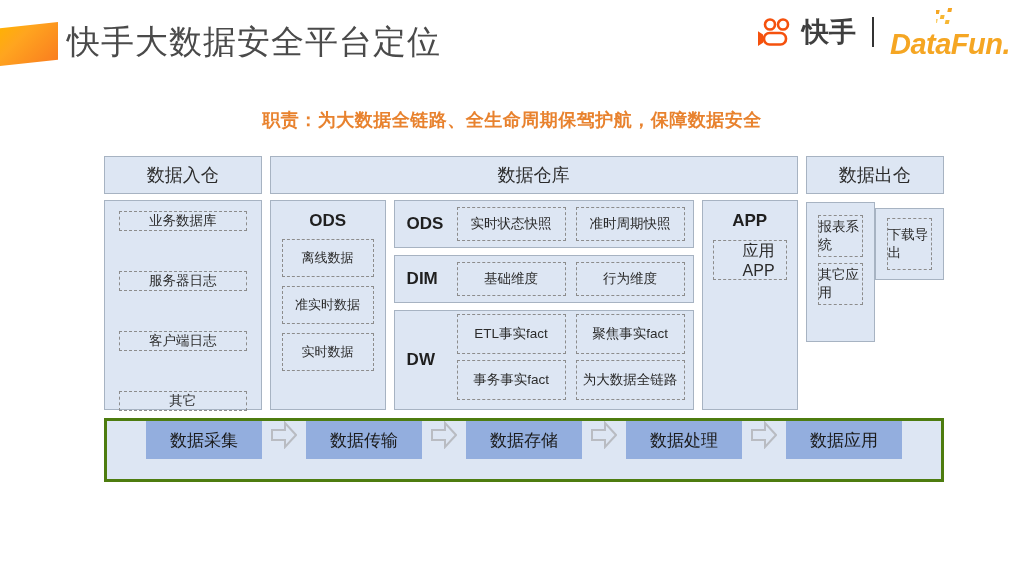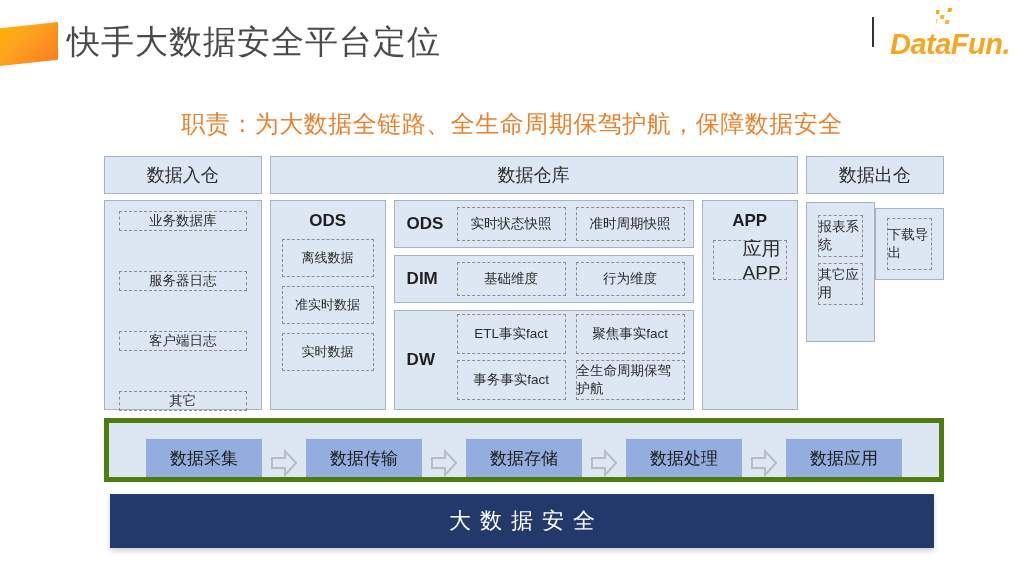--- a/index.html
+++ b/index.html
@@ -28,21 +28,21 @@
   .df-logo{display:flex;align-items:center;flex-direction:column;}
   .df-dots{width:26px;height:24px;margin-right:1px;}
   .df-text{
     font-size:29px;font-weight:bold;font-style:italic;color:#f5a623;
     letter-spacing:-0.5px;
   }
 
   
   .subtitle{
     position:absolute;left:0;top:108px;width:1024px;text-align:center;
-    font-size:24px;font-weight:normal;color:#e8822e;letter-spacing:0.5px;
+    font-size:18px;font-weight:bold;color:#e8822e;letter-spacing:0.5px;
   }
 
   
   .diagram{position:absolute;left:104px;top:156px;width:840px;}
 
   .row-top{display:flex;align-items:flex-start;}
 
   .col{display:flex;flex-direction:column;}
   .panel{
     background:#dde6f3;border:1px solid #a7b3c2;box-sizing:border-box;
@@ -79,35 +79,35 @@
   .mid-box.h2{height:48px;}
   .mid-box.h4{height:100px;}
   .mid-box.h2 .dashed{width:calc(50% - 5px);height:34px;margin-right:10px;}
   .mid-box.h2 .dashed:last-child{margin-right:0;}
   .mid-box.h4 .dashed{width:calc(50% - 5px);height:40px;margin-right:10px;margin-bottom:6px;}
   .mid-box.h4 .dashed:nth-child(2n){margin-right:0;}
 
   .app-col{width:96px;}
   .app-col .inner{height:100%;box-sizing:border-box;padding:8px 10px;}
   .app-title{font-size:17px;font-weight:bold;color:#1f1f1f;text-align:center;margin:2px 0 9px;}
-  .app-col .dashed{height:40px;font-size:19px;padding-left:29px;}
+  .app-col .dashed{height:40px;font-size:16px;padding-left:29px;}
 
   
   .col-out{width:144px;}
   .out-body{margin-top:8px;height:210px;display:flex;flex-direction:row;}
   .out-top{height:140px;box-sizing:border-box;padding:12px 11px;display:flex;flex-direction:column;}
   .out-top .dashed{height:42px;margin-bottom:6px;}
   .out-bot{height:72px;margin-top:6px;box-sizing:border-box;padding:9px 11px;display:flex;}
   .out-bot .dashed{width:100%;height:100%;}
 
   
   .pipeline{
     position:absolute;left:104px;top:418px;width:840px;height:64px;
-    background:#dde6f3;border:5px solid #4d7c0f;box-sizing:border-box;
-    display:flex;align-items:flex-end;justify-content:center;
+    background:#dde6f3;border:3px solid #4d7c0f;box-sizing:border-box;
+    display:flex;align-items:flex-start;justify-content:center;
   }
   .pipe-step{
     height:38px;min-width:92px;padding:0 12px;background:#93aede;
     display:flex;align-items:center;justify-content:center;
     font-size:17px;color:#1a1a1a;white-space:nowrap;
   }
   .pipe-arrow{width:44px;display:flex;align-items:center;justify-content:center;}
   .pipe-arrow svg{display:block;}
 
   
@@ -122,20 +122,29 @@
 </style>
 </head>
 <body>
 
 <div class="slide">
 
   <div class="hdr-mark"></div>
   <div class="hdr-title">快手大数据安全平台定位</div>
 
   <div class="logo-wrap">
+    <div class="ks-logo">
+      <svg class="ks-glyph" viewBox="0 0 40 28">
+        <circle cx="13" cy="6.5" r="5" fill="none" stroke="#f5510d" stroke-width="2.6"></circle>
+        <circle cx="26" cy="6.5" r="5" fill="none" stroke="#f5510d" stroke-width="2.6"></circle>
+        <rect x="7" y="15" width="22" height="11.5" rx="5.5" fill="none" stroke="#f5510d" stroke-width="2.6"></rect>
+        <path d="M6 16.5 L1 13.2 L1 28 L6 24.8 Z" fill="#f5510d"></path>
+      </svg>
+      <span class="ks-text">快手</span>
+    </div>
     <div class="logo-div"></div>
     <div class="df-logo">
       <svg class="df-dots" viewBox="0 0 26 24">
         <rect x="1" y="6" width="4" height="4" fill="#f5a623" transform="skewX(-12)"></rect>
         <rect x="7" y="11" width="4" height="4" fill="#f7b733" transform="skewX(-12)"></rect>
         <rect x="1" y="15" width="4" height="4" fill="#fbcf6b" transform="skewX(-12)"></rect>
         <rect x="13" y="4" width="4" height="4" fill="#f5a623" transform="skewX(-12)"></rect>
         <rect x="13" y="16" width="4" height="4" fill="#f7b733" transform="skewX(-12)"></rect>
       </svg>
       <span class="df-text">DataFun.</span>
@@ -184,21 +193,21 @@
                 <div class="dashed">基础维度</div>
                 <div class="dashed">行为维度</div>
               </div>
             </div>
             <div class="panel mid-box h4">
               <div class="mid-label">DW</div>
               <div class="mid-cells">
                 <div class="dashed">ETL事实fact</div>
                 <div class="dashed">聚焦事实fact</div>
                 <div class="dashed">事务事实fact</div>
-                <div class="dashed">全生命周期保驾护航</div>
+                <div class="dashed">为大数据全链路</div>
               </div>
             </div>
           </div>
 
           <div class="app-col">
             <div class="panel inner">
               <div class="app-title">APP</div>
               <div class="dashed">应用APP</div>
             </div>
           </div>
@@ -243,17 +252,14 @@
     </div>
     <div class="pipe-step">数据处理</div>
     <div class="pipe-arrow">
       <svg width="26" height="28" viewBox="0 0 26 28">
           <path d="M1 9 H14 V2 L25 14 L14 26 V19 H1 Z" fill="none" stroke="#b9bcc2" stroke-width="2"></path>
         </svg>
     </div>
     <div class="pipe-step">数据应用</div>
   </div>
 
-  <div class="footer">
-    <div class="footer-text">大数据安全</div>
-  </div>
 
 </div>
 
 </body></html>

